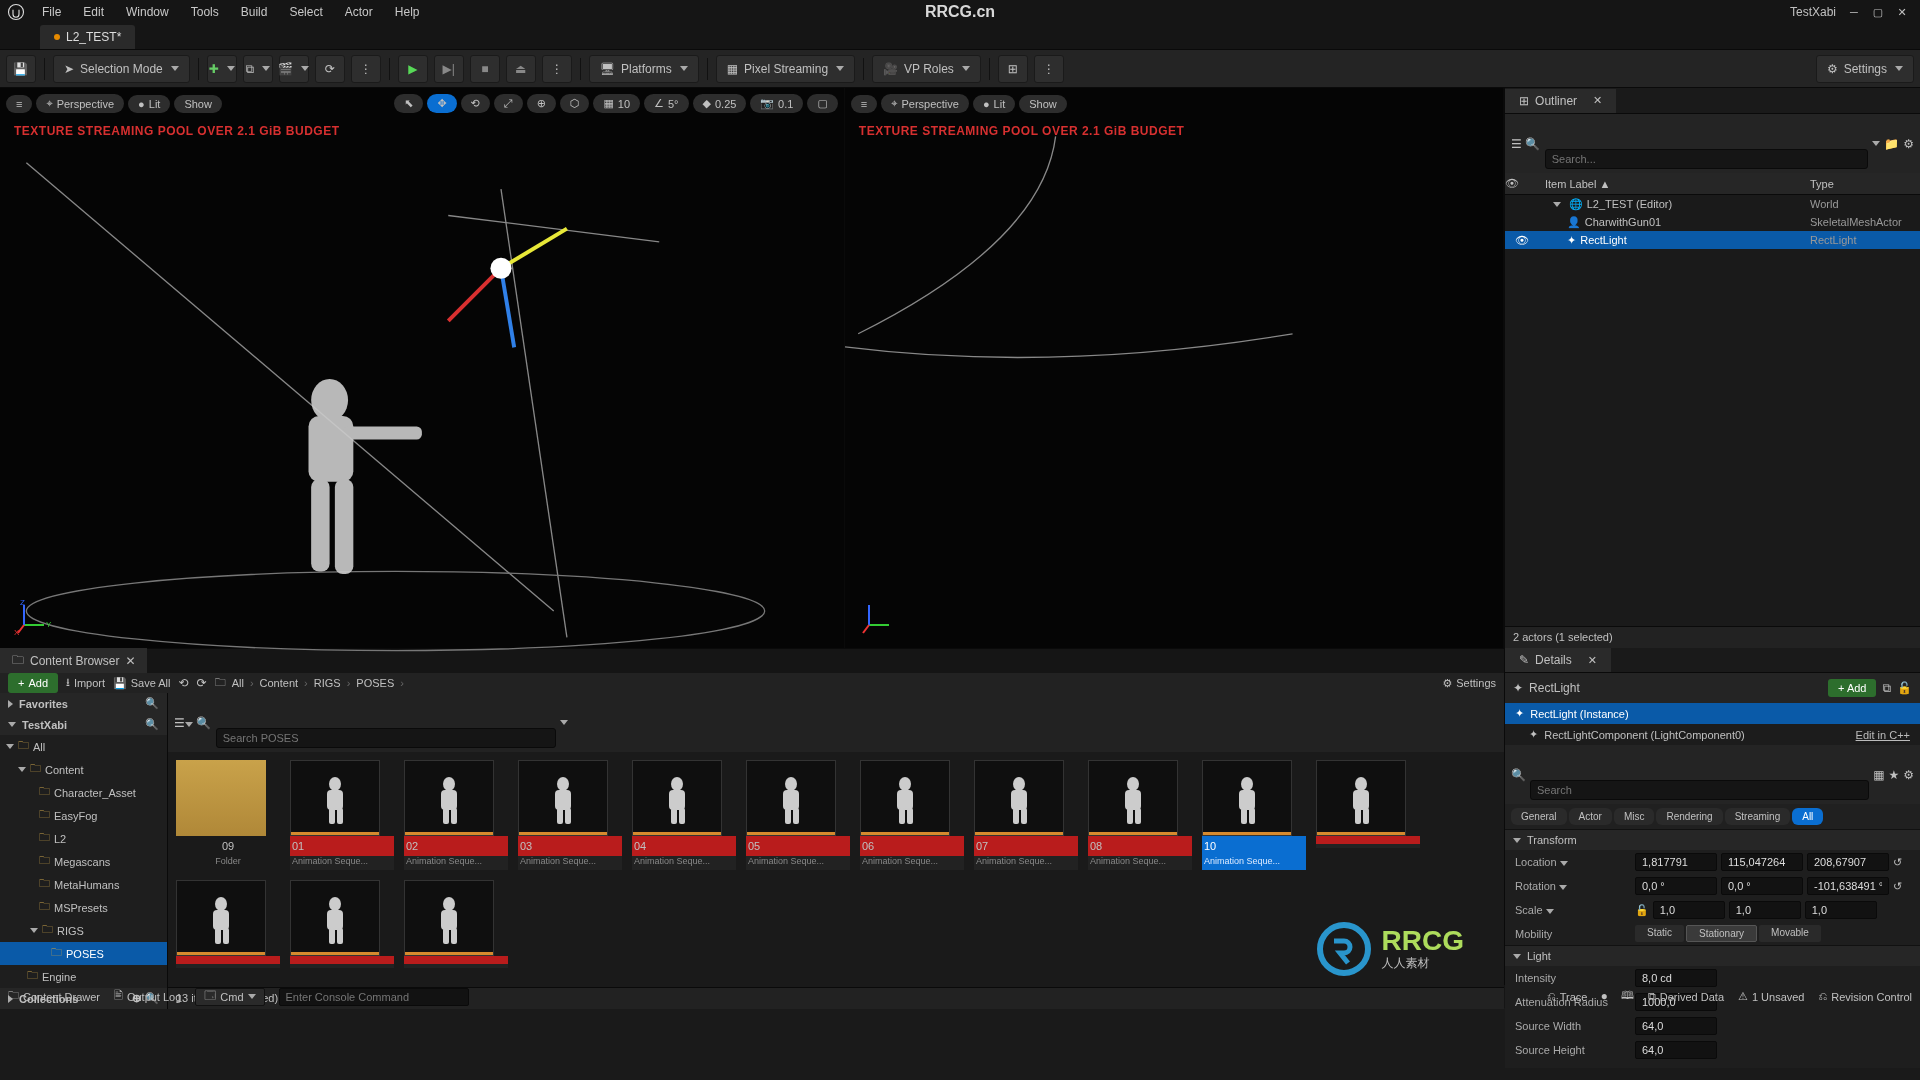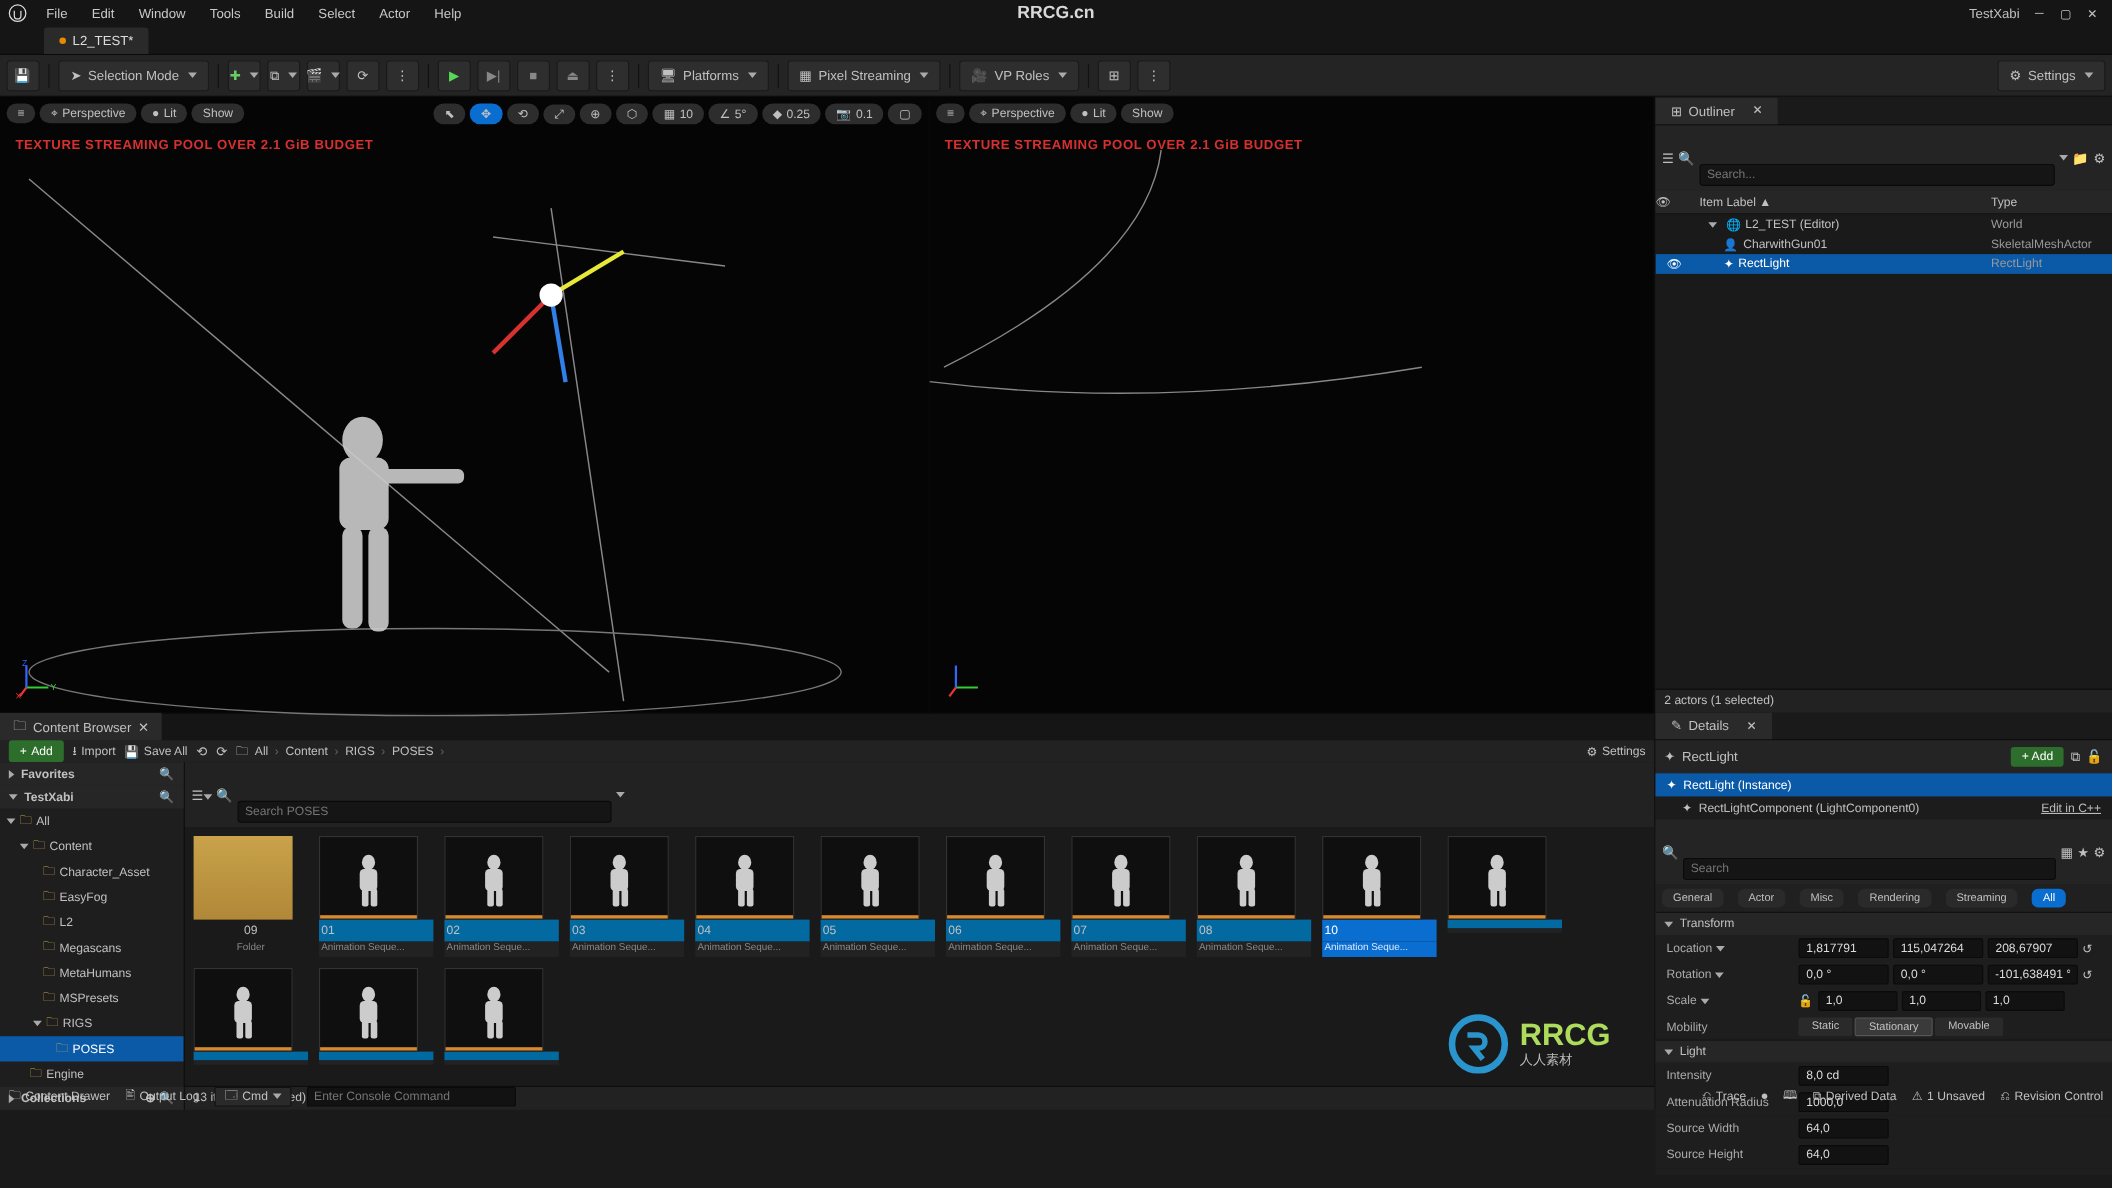--- a/index.html
+++ b/index.html
@@ -52,21 +52,21 @@
 .o-cell2 { flex: 1; display: flex; align-items: center; gap: 4px; }
 .o-cell3 { width: 110px; color: #999; }
 .outliner-status { height: 22px; padding: 4px 8px; background: #222; font-size: 11px; border-top: 1px solid #0a0a0a; }
 .details-head { padding: 6px 8px; background: #242424; display: flex; align-items: center; gap: 6px; }
 .add-btn { margin-left: auto; background: #2d6e2d; padding: 3px 10px; border-radius: 3px; cursor: pointer; font-size: 11px; color: #fff; }
 .comp-list { background: #1c1c1c; }
 .comp-row { display: flex; align-items: center; padding: 4px 10px; font-size: 11px; gap: 6px; }
 .comp-row.sel { background: #0a5aa8; color: #fff; }
 .comp-row .edit-link { margin-left: auto; text-decoration: underline; cursor: pointer; color: #bbb; }
 .det-search { padding: 4px 6px; background: #242424; display: flex; align-items: center; gap: 4px; }
-.det-filters { display: flex; gap: 13px; padding: 4px 6px; background: #202020; font-size: 10px; }
+.det-filters { display: flex; gap: 2px; padding: 4px 6px; background: #202020; font-size: 10px; }
 .filter-btn { padding: 3px 10px; background: #2a2a2a; border-radius: 6px; cursor: pointer; }
 .filter-btn.active { background: #0a6ed1; color: #fff; }
 .prop-section-header { background: #262626; padding: 4px 8px; font-size: 11px; display: flex; align-items: center; gap: 6px; border-top: 1px solid #111; cursor: pointer; }
 .prop-row { display: flex; align-items: center; padding: 3px 10px; font-size: 11px; background: #1e1e1e; }
 .prop-label { width: 120px; color: #aaa; }
 .prop-vals { display: flex; gap: 4px; align-items: center; }
 .prop-input { background: #121212; border: 1px solid #0a0a0a; border-radius: 2px; height: 18px; padding: 0 6px; color: #ddd; font-size: 11px; width: 78px; }
 .prop-input.wide { width: 82px; }
 .prop-input.single { width: 82px; }
 .mobility { display: flex; gap: 2px; }
@@ -89,21 +89,21 @@
 .cb-tree { flex: 1; overflow: auto; font-size: 11px; }
 .cb-tree-item { display: flex; align-items: center; padding: 2px 4px; gap: 4px; cursor: pointer; }
 .cb-tree-item.selected { background: #0a5aa8; color: #fff; }
 .cb-content { flex: 1; display: flex; flex-direction: column; }
 .cb-search-row { display: flex; align-items: center; padding: 4px 6px; gap: 4px; background: #222; }
 .cb-grid { flex: 1; display: flex; flex-wrap: wrap; align-content: flex-start; padding: 8px; gap: 10px; overflow: auto; background: #1a1a1a; position: relative; }
 .cb-item { width: 104px; display: flex; flex-direction: column; cursor: pointer; }
 .cb-thumb { width: 90px; height: 76px; background: #0f0f0f; border: 1px solid #333; position: relative; display: flex; align-items: center; justify-content: center; }
 .cb-thumb.folder { background: linear-gradient(#c9a24a,#b08838); border: none; }
 .cb-thumb .orange-bar { position: absolute; bottom: 0; left: 0; right: 0; height: 3px; background: #d68a2e; }
-.cb-item-label { padding: 4px 2px; font-size: 11px; background: #0369a1; }
+.cb-item-label { padding: 4px 2px; font-size: 11px; background: #b91c1c; }
 .cb-item-sub { padding: 0 2px 4px; font-size: 9px; color: #888; background: #222; }
 .cb-item.folder-item .cb-item-label { background: transparent; text-align: center; }
 .cb-item.folder-item .cb-item-sub { background: transparent; text-align: center; }
 .cb-item.selected .cb-item-label { background: #0a6ed1; color: #fff; }
 .cb-item.selected .cb-item-sub { background: #0a6ed1; color: #dceaff; }
 .cb-status { height: 22px; padding: 4px 8px; font-size: 11px; background: #222; border-top: 1px solid #0a0a0a; }
 .watermark { position: absolute; right: 40px; bottom: 10px; pointer-events: none; opacity: 0.9; display: flex; align-items: center; gap: 10px; }
 .watermark-text { color: #bef264; font-size: 28px; font-weight: 600; line-height: 1; }
 .watermark-sub { font-size: 12px; color: #ccc; }
 

